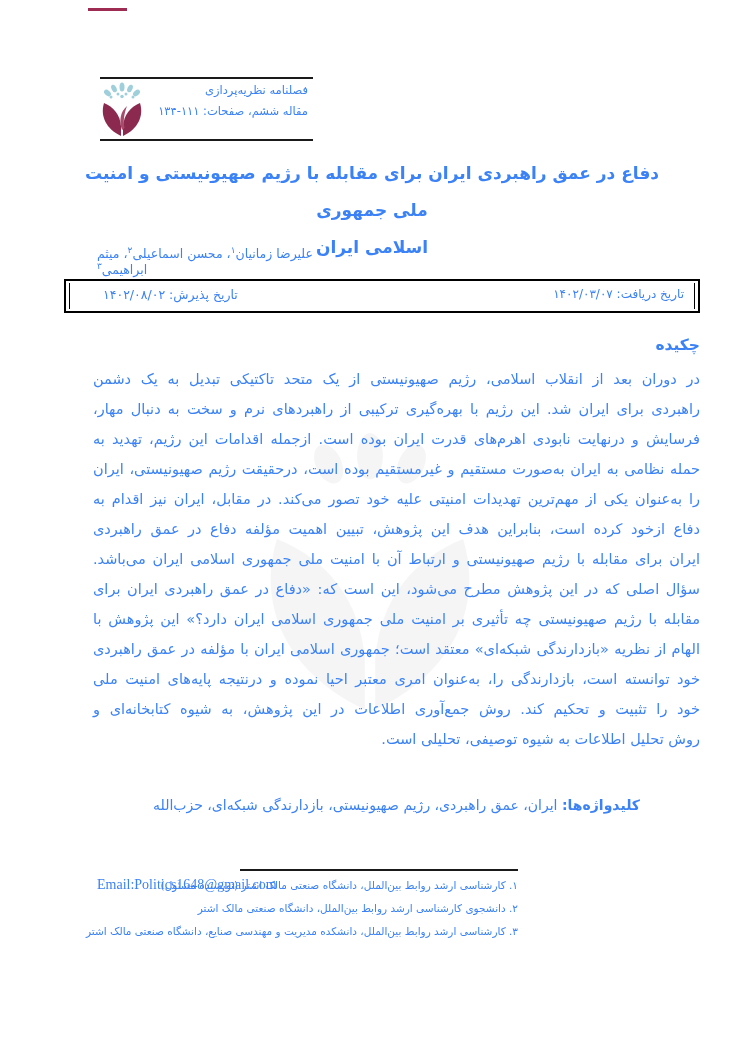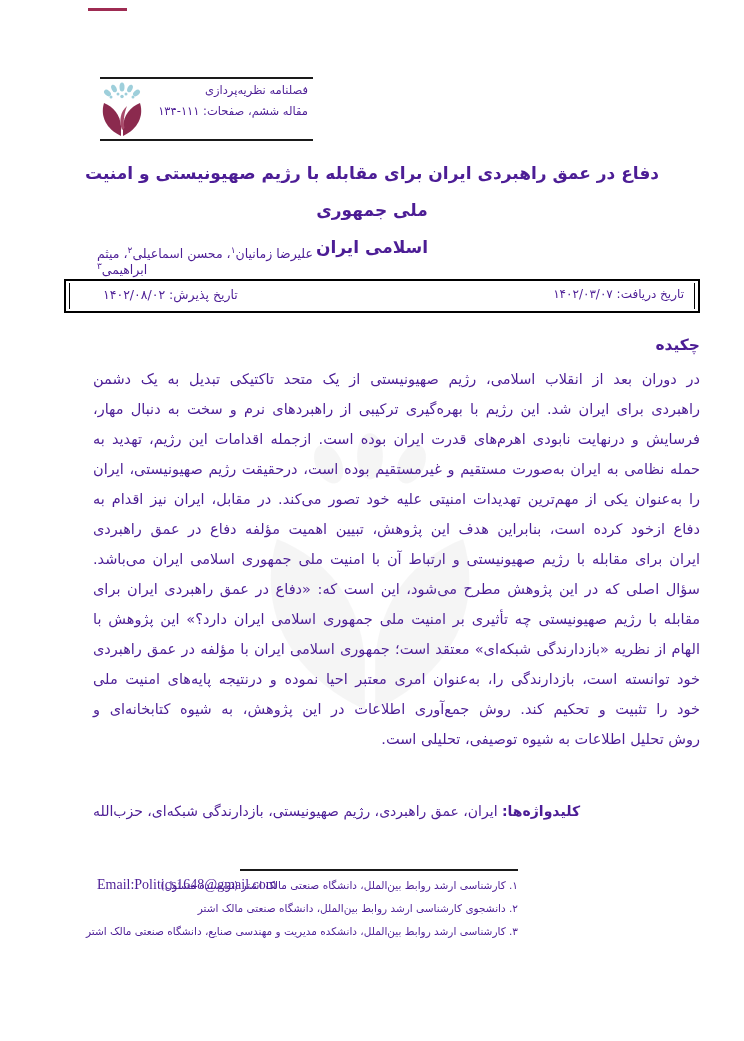--- a/index.html
+++ b/index.html
@@ -1,18 +1,18 @@
 <!DOCTYPE html>
 <html lang="fa"><head>
 <meta charset="utf-8">
 <style>
   html,body{margin:0;padding:0;background:#e8e8e8;}
   #page{
     position:relative;width:744px;height:1041px;background:#ffffff;
-    font-family:"DejaVu Sans",sans-serif;color:#4c1d95;overflow:hidden;
+    font-family:"DejaVu Sans",sans-serif;color:#3b82f6;overflow:hidden;
     margin:0 auto;direction:rtl;
   }
   .abs{position:absolute;}
   
   #red-mark{left:88px;top:8px;width:39px;height:3px;background:#9e2b52;}
   
   #rule-top{left:100px;top:77px;width:213px;height:2px;background:#1a1a1a;}
   #rule-bottom{left:100px;top:139px;width:213px;height:2px;background:#1a1a1a;}
   #logo{left:96px;top:80px;width:52px;height:58px;}
   #journal-info{left:150px;top:80px;width:158px;text-align:right;
@@ -34,21 +34,21 @@
   #abstract-heading{right:44px;top:336px;width:660px;text-align:right;
     font-size:15.5px;font-weight:bold;}
   #abstract{left:93px;top:364px;width:607px;font-size:14.5px;}
   #abstract .aline{
     direction:rtl;text-align:justify;text-align-last:justify;
     height:30px;line-height:30px;white-space:nowrap;}
   #abstract .aline:last-child{text-align-last:right;}
   
   #watermark{left:230px;top:420px;width:280px;height:300px;opacity:0.05;}
   
-  #keywords{left:93px;top:793px;width:607px;text-align:left;font-size:14px;line-height:24px;margin-top:6px;}
+  #keywords{left:93px;top:793px;width:607px;text-align:center;font-size:14px;line-height:24px;}
   #keywords .kw-label{font-weight:bold;}
   
   #fn-rule{left:240px;top:869px;width:278px;height:2px;background:#1a1a1a;}
   #footnotes{right:226px;top:874px;width:300px;text-align:right;
     font-size:10.5px;line-height:23px;white-space:nowrap;}
   #email{left:97px;top:877px;direction:ltr;text-align:left;
     font-family:"Liberation Serif",serif;font-size:14px;}
 </style>
 </head>
 <body>

